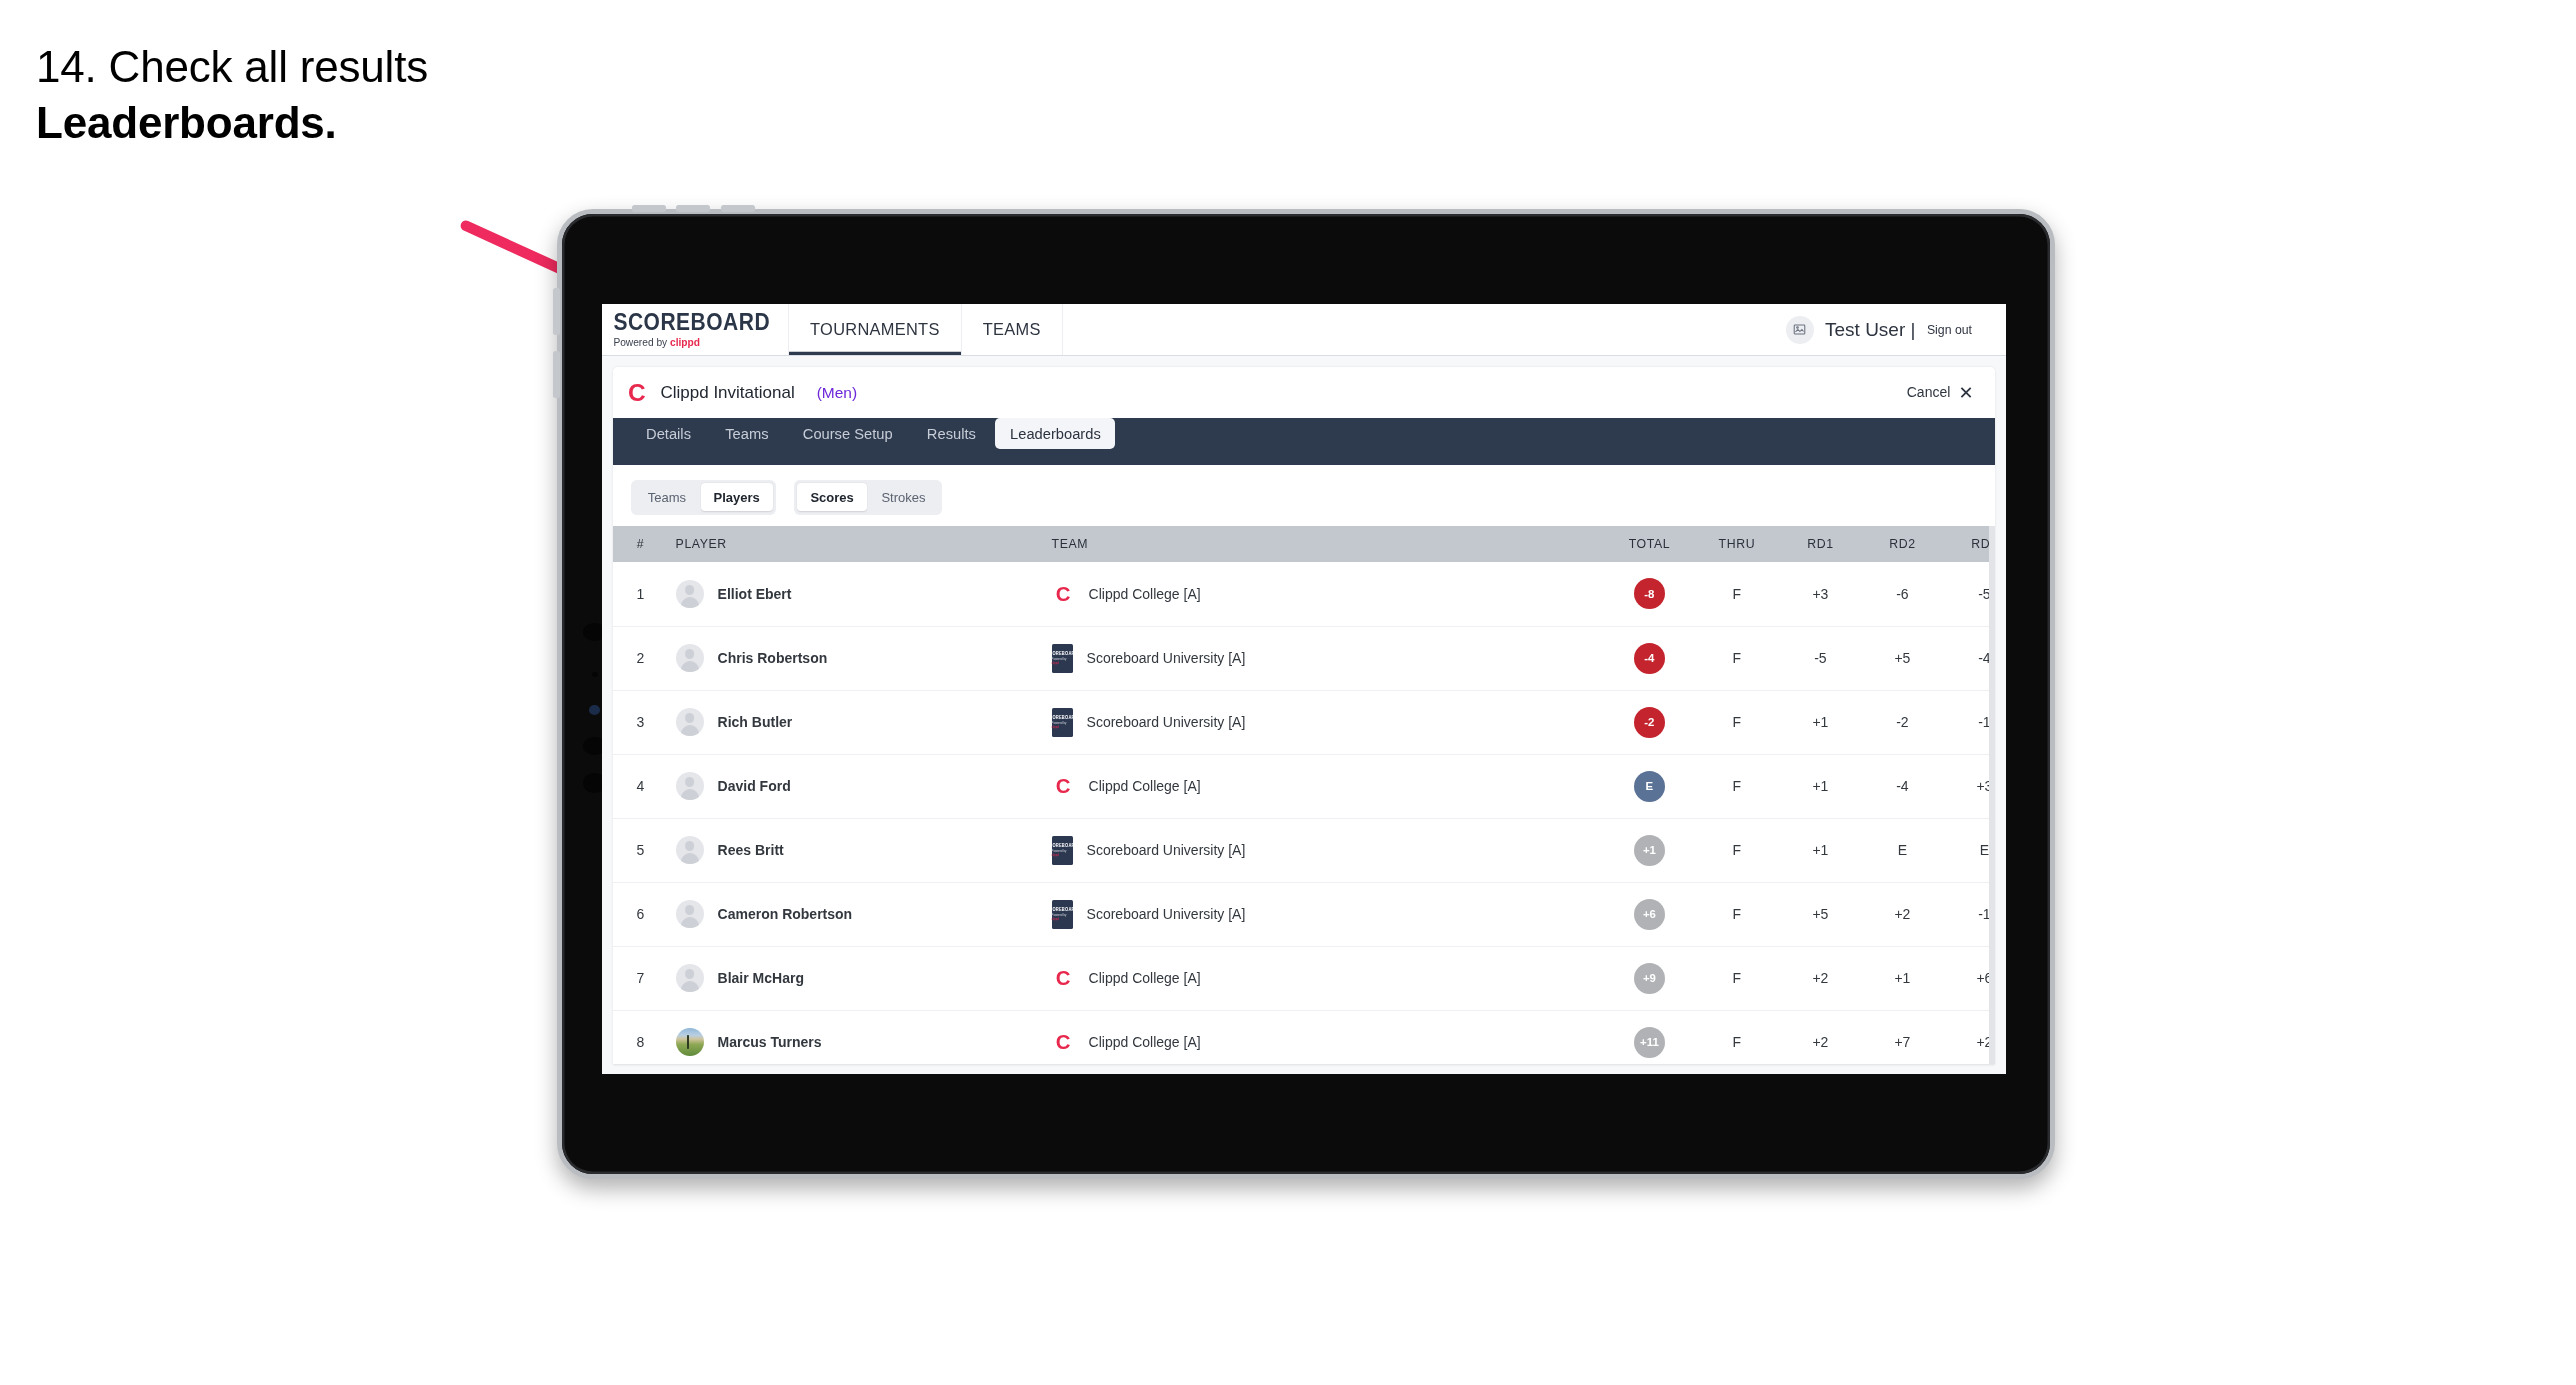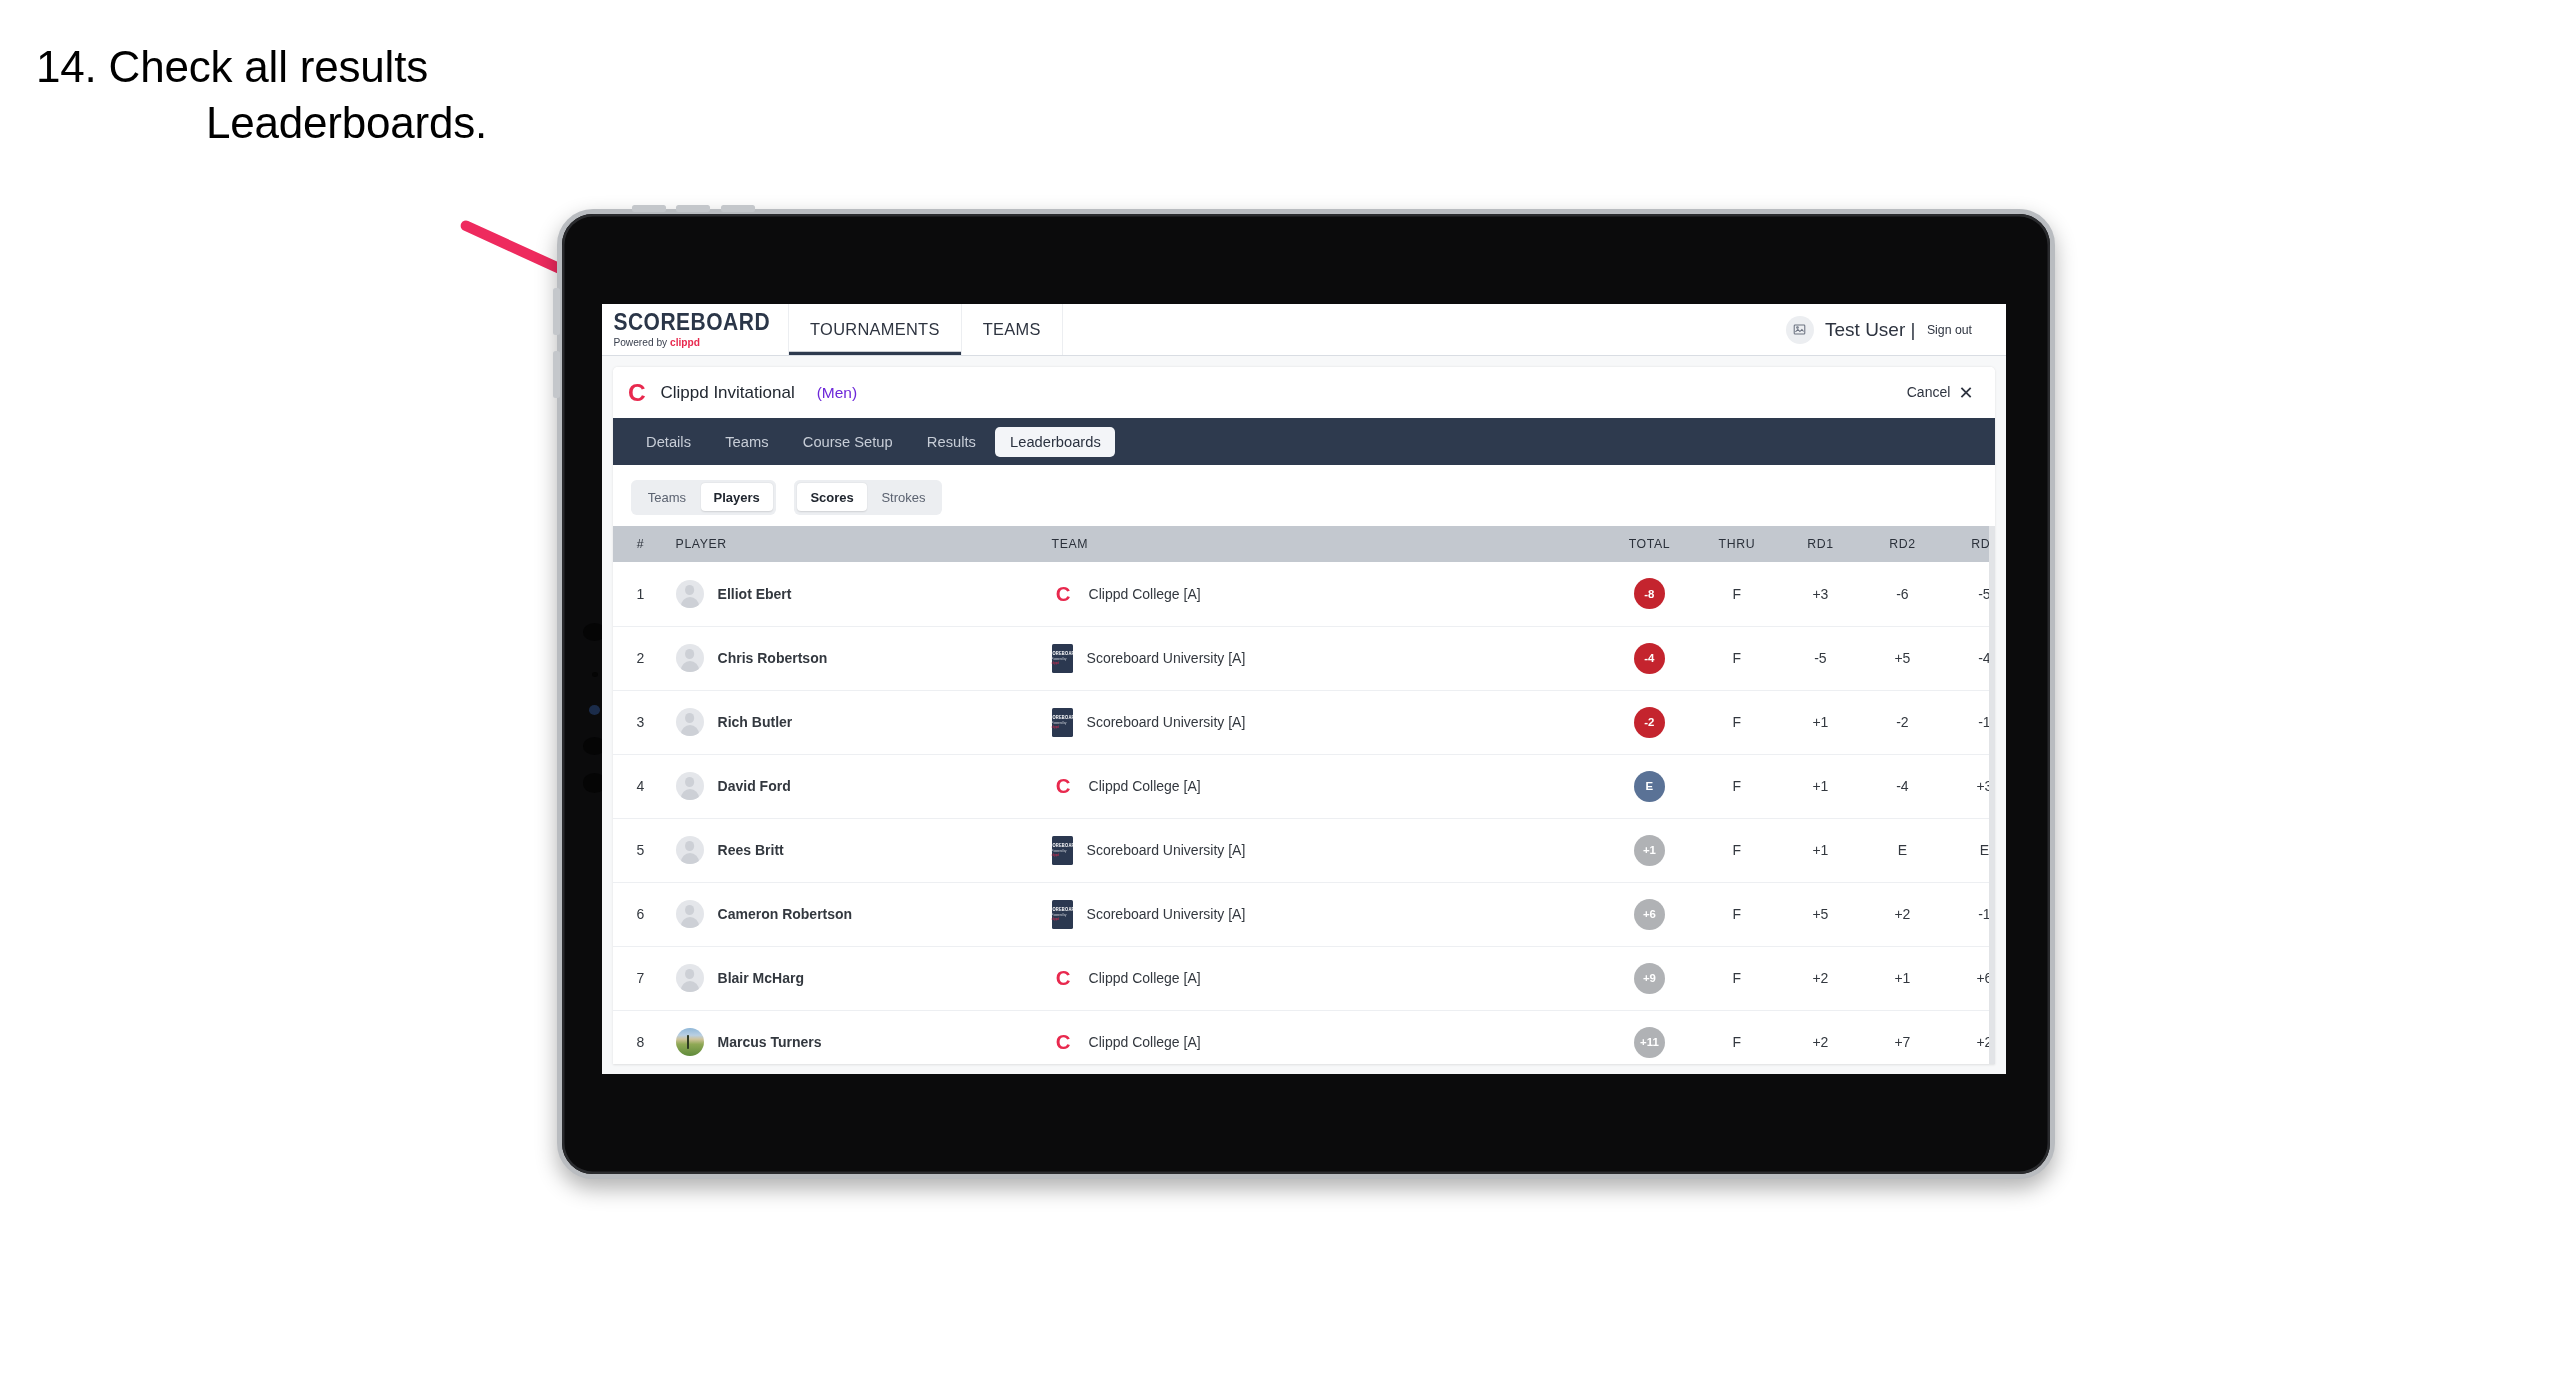--- a/index.html
+++ b/index.html
@@ -15,21 +15,21 @@
   .annot {
     position: absolute;
     left: 36px; top: 39px;
     width: 621px;
     font-size: 44px;
     line-height: 1.28;
     color: #000;
     font-family: "Liberation Sans", sans-serif;
     letter-spacing: -0.2px;
   }
-  .annot .bold { font-weight: 400; text-align: center; }
+  .annot .bold { font-weight: 700; }
 
   
   .arrow-svg { position: absolute; left:0; top:0; width:2576px; height:1386px; pointer-events:none; }
 
   
   .tablet {
     position: absolute;
     left: 557px; top: 209px;
     width: 1498px; height: 970px;
     background: #0b0b0c;
@@ -127,21 +127,21 @@
   }
   .c-logo { font-size: 24.5px; font-weight:800; color:#e8294e; margin-right: 14.7px; line-height:1;
             font-family:"Liberation Sans", sans-serif; }
   .tourn-title { font-size: 17px; color:#222831; }
   .tourn-gender { font-size: 15.5px; color:#6d28d9; margin-left: 22px; }
   .cancel { margin-left:auto; display:flex; align-items:flex-start; gap:8.2px; font-size:14px; color:#2e3440; cursor:pointer;}
   .cancel .x { font-size: 18px; line-height:1; }
 
   
   .subnav {
-    background:#2e3a4e; height: 47px; display:flex; align-items:center;
+    background:#2e3a4e; height: 47px; display:flex; align-items:flex-start;
     padding-left: 18px; gap: 4.9px;
   }
   .subtab {
     font-size: 14.7px; color:#c7cdd7; padding: 7.4px 14.7px; border-radius:4.9px; cursor:pointer;
   }
   .subtab.active { background:#f3f5f8; color:#2b3240; font-weight:400; }
 
   
   .toggle-row { display:flex; gap: 18px; padding: 14.7px 18px 11.4px 18px; background:#fff; }
   .toggle-group { background:#eceef1; border-radius:5.7px; padding:3.3px; display:flex; gap:1.6px; }

